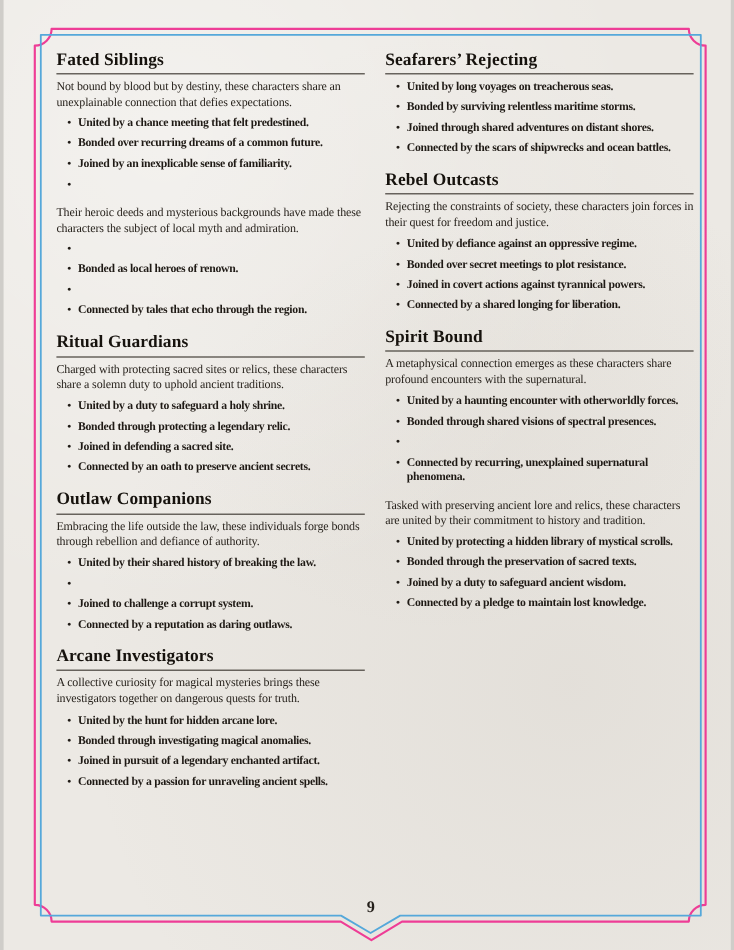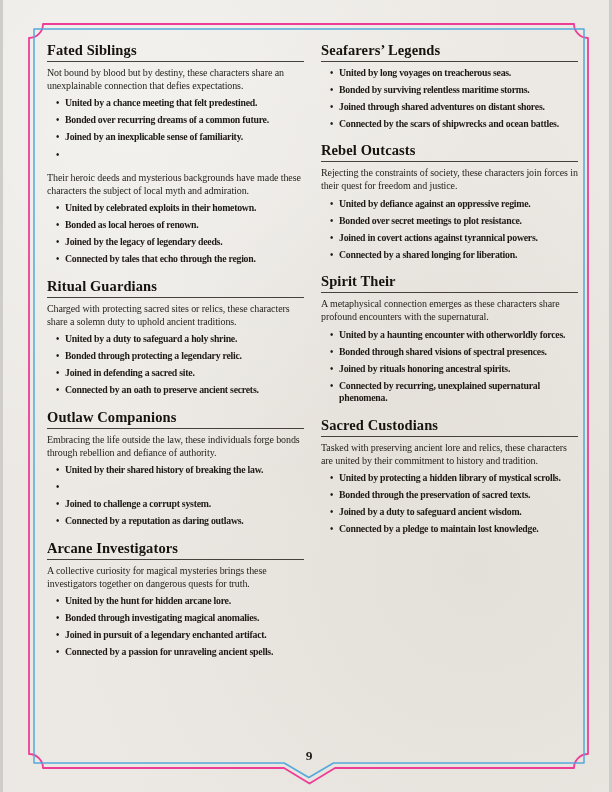--- a/index.html
+++ b/index.html
@@ -92,29 +92,27 @@
             <li>
               <span class="dot">•</span>
             </li>
           </ul>
         </div>
         <div class="section">
           <p class="intro">Their heroic deeds and mysterious backgrounds have made these characters the subject of local myth and admiration.</p>
           <ul class="bullets">
             <li>
               <span class="dot">•</span>
-              <span>United by celebrated exploits in their hometown.</span>
             </li>
             <li>
               <span class="dot">•</span>
               <span>Bonded as local heroes of renown.</span>
             </li>
             <li>
               <span class="dot">•</span>
-              <span>Joined by the legacy of legendary deeds.</span>
             </li>
             <li>
               <span class="dot">•</span>
               <span>Connected by tales that echo through the region.</span>
             </li>
           </ul>
         </div>
         <div class="section">
           <h2>Ritual Guardians</h2>
           <p class="intro">Charged with protecting sacred sites or relics, these characters share a solemn duty to uphold ancient traditions.</p>
@@ -176,21 +174,21 @@
             </li>
             <li>
               <span class="dot">•</span>
               <span>Connected by a passion for unraveling ancient spells.</span>
             </li>
           </ul>
         </div>
       </div>
     <div class="col">
         <div class="section">
-          <h2>Seafarers’ Legends</h2>
+          <h2>Seafarers’ Rejecting</h2>
           <ul class="bullets">
             <li>
               <span class="dot">•</span>
               <span>United by long voyages on treacherous seas.</span>
             </li>
             <li>
               <span class="dot">•</span>
               <span>Bonded by surviving relentless maritime storms.</span>
             </li>
             <li>
@@ -219,43 +217,41 @@
               <span class="dot">•</span>
               <span>Joined in covert actions against tyrannical powers.</span>
             </li>
             <li>
               <span class="dot">•</span>
               <span>Connected by a shared longing for liberation.</span>
             </li>
           </ul>
         </div>
         <div class="section">
-          <h2>Spirit Their</h2>
+          <h2>Spirit Bound</h2>
           <p class="intro">A metaphysical connection emerges as these characters share profound encounters with the supernatural.</p>
           <ul class="bullets">
             <li>
               <span class="dot">•</span>
               <span>United by a haunting encounter with otherworldly forces.</span>
             </li>
             <li>
               <span class="dot">•</span>
               <span>Bonded through shared visions of spectral presences.</span>
             </li>
             <li>
               <span class="dot">•</span>
-              <span>Joined by rituals honoring ancestral spirits.</span>
             </li>
             <li>
               <span class="dot">•</span>
               <span>Connected by recurring, unexplained supernatural phenomena.</span>
             </li>
           </ul>
         </div>
         <div class="section">
-          <h2>Sacred Custodians</h2>
           <p class="intro">Tasked with preserving ancient lore and relics, these characters are united by their commitment to history and tradition.</p>
           <ul class="bullets">
             <li>
               <span class="dot">•</span>
               <span>United by protecting a hidden library of mystical scrolls.</span>
             </li>
             <li>
               <span class="dot">•</span>
               <span>Bonded through the preservation of sacred texts.</span>
             </li>

